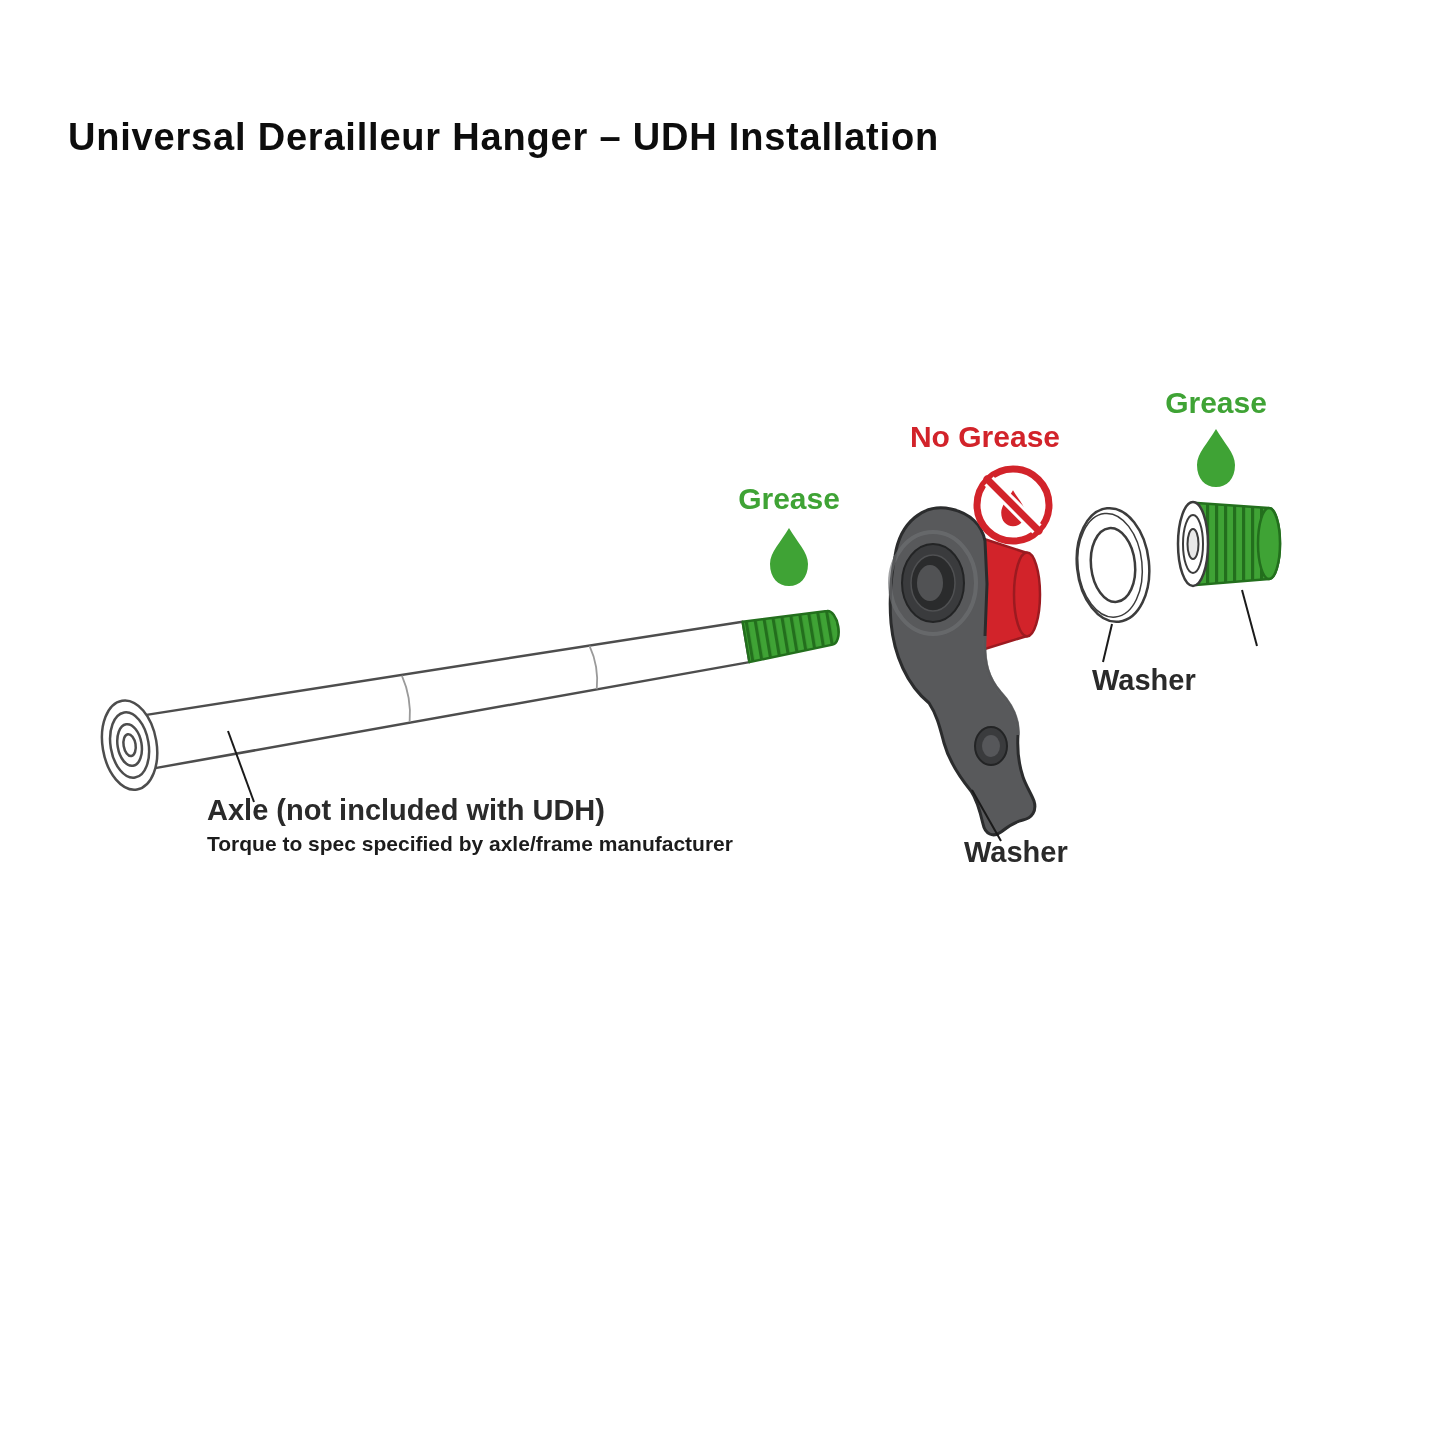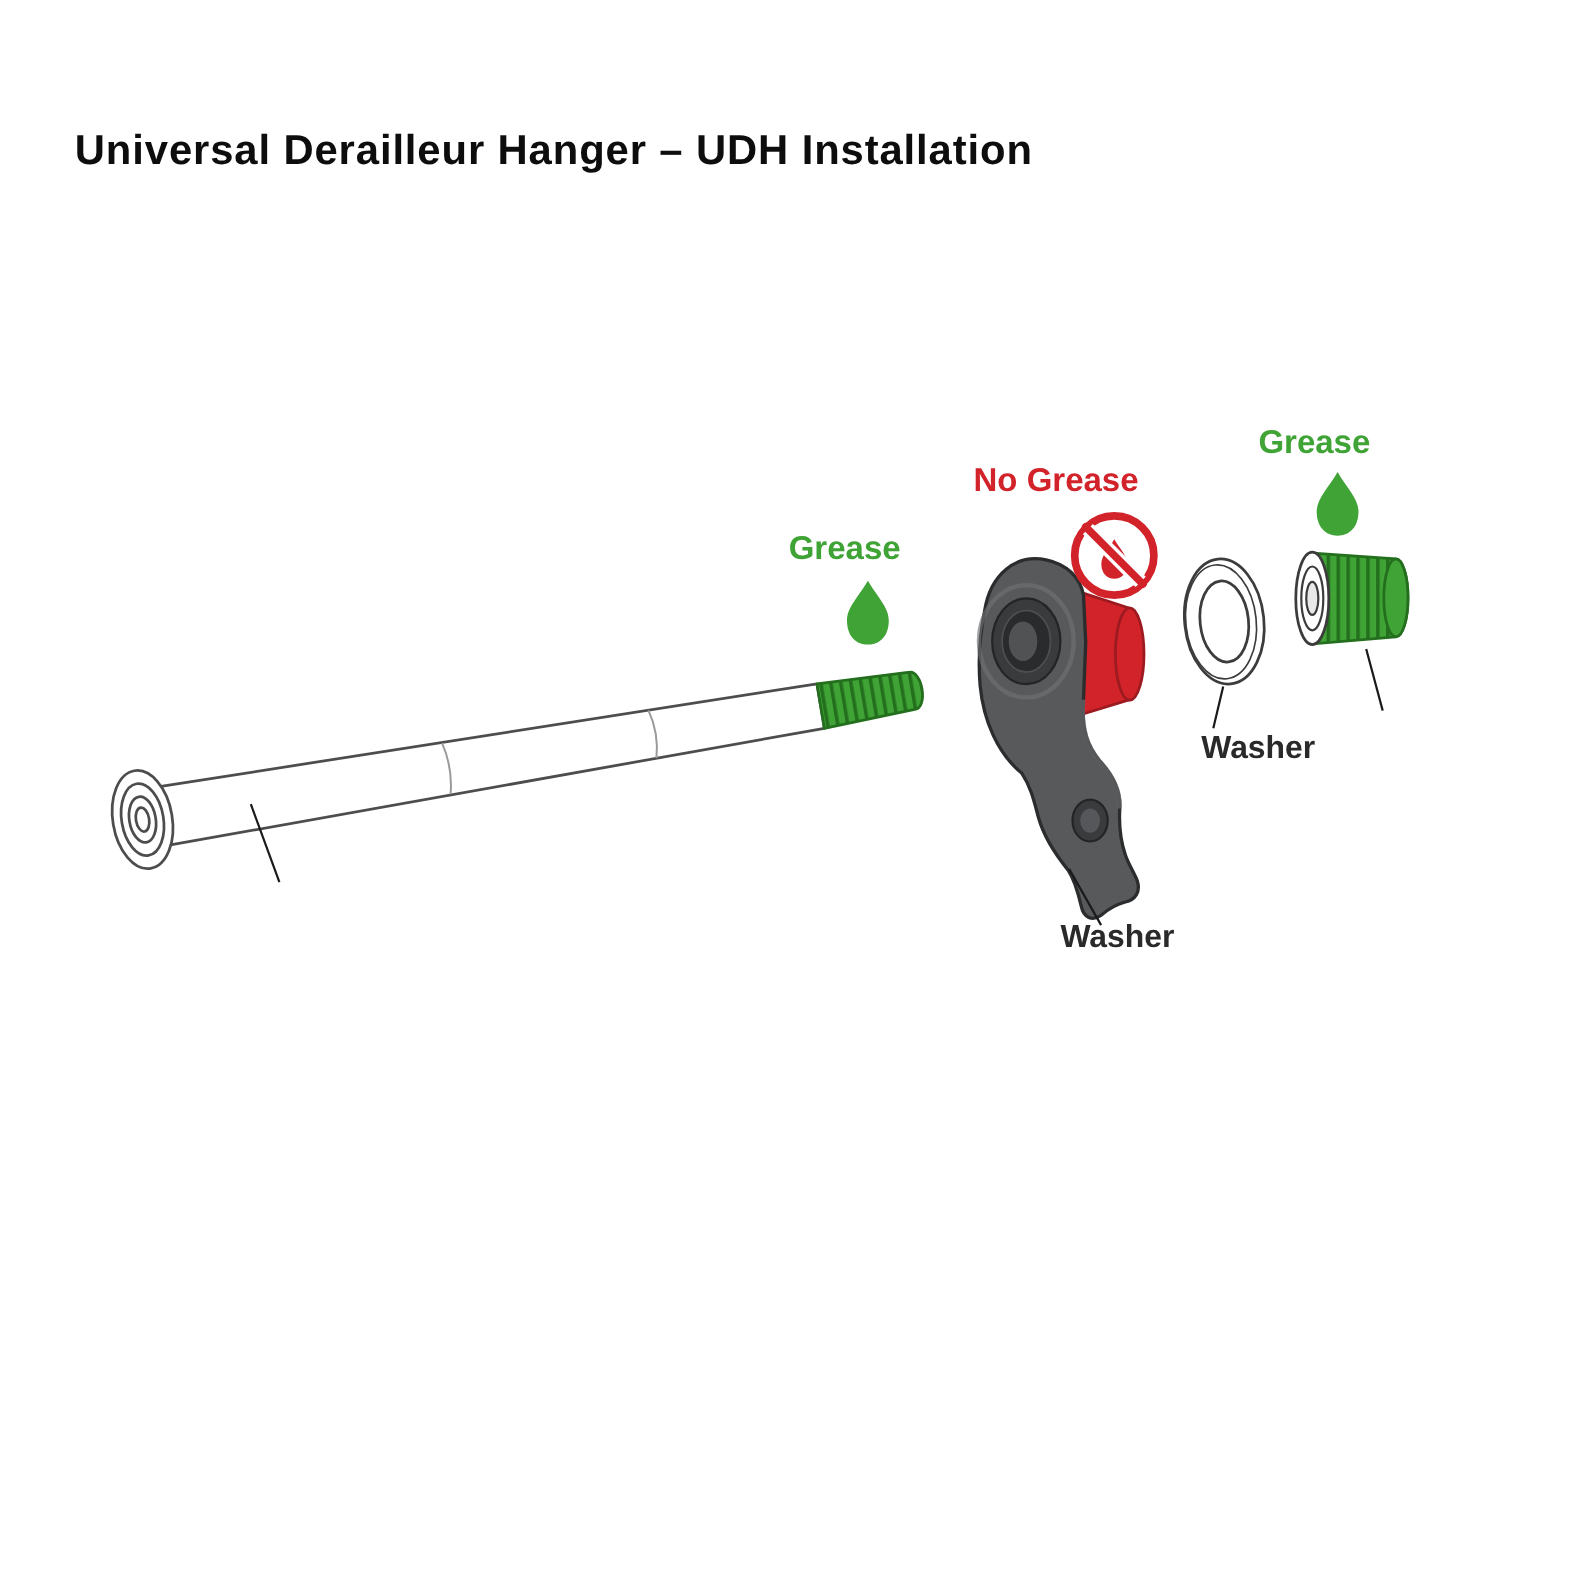--- a/index.html
+++ b/index.html
@@ -21,28 +21,29 @@
     font-size: 38px;
     font-weight: bold;
     letter-spacing: 0.8px;
     color: #0d0d0d;
     white-space: nowrap;
   }
   .grease-label {
     position: absolute;
     font-size: 30px;
     font-weight: bold;
+    text-align: center;
     color: var(--green, #3fa335);
     white-space: nowrap;
   }
   .nogrease-label {
     position: absolute;
     font-size: 30px;
     font-weight: bold;
-    text-align: left;
+    text-align: center;
     color: var(--red, #d2232a);
     white-space: nowrap;
   }
   .part-label {
     position: absolute;
     color: #2a2a2a;
   }
   .part-label .main {
     font-size: 29px;
     font-weight: 700;
@@ -161,20 +162,24 @@
       <line x1="1242" y1="566" x2="1257" y2="622"></line>
     </g>
   </svg>
 
   <div class="grease-label" style="left:717px; top:458px; width:144px;">Grease</div>
 
   <div class="nogrease-label" style="left:885px; top:396px; width:200px;">No Grease</div>
 
   <div class="grease-label" style="left:1144px; top:362px; width:144px;">Grease</div>
 
+  <div class="part-label" style="left:207px; top:770px;">
+    <div class="main">Axle (not included with UDH)</div>
+    <div class="note">Torque to spec specified by axle/frame manufacturer</div>
+  </div>
 
   <div class="part-label" style="left:964px; top:812px;">
     <div class="main">Washer</div>
   </div>
 
   <div class="part-label" style="left:1092px; top:640px;">
     <div class="main">Washer</div>
   </div>
 
 

